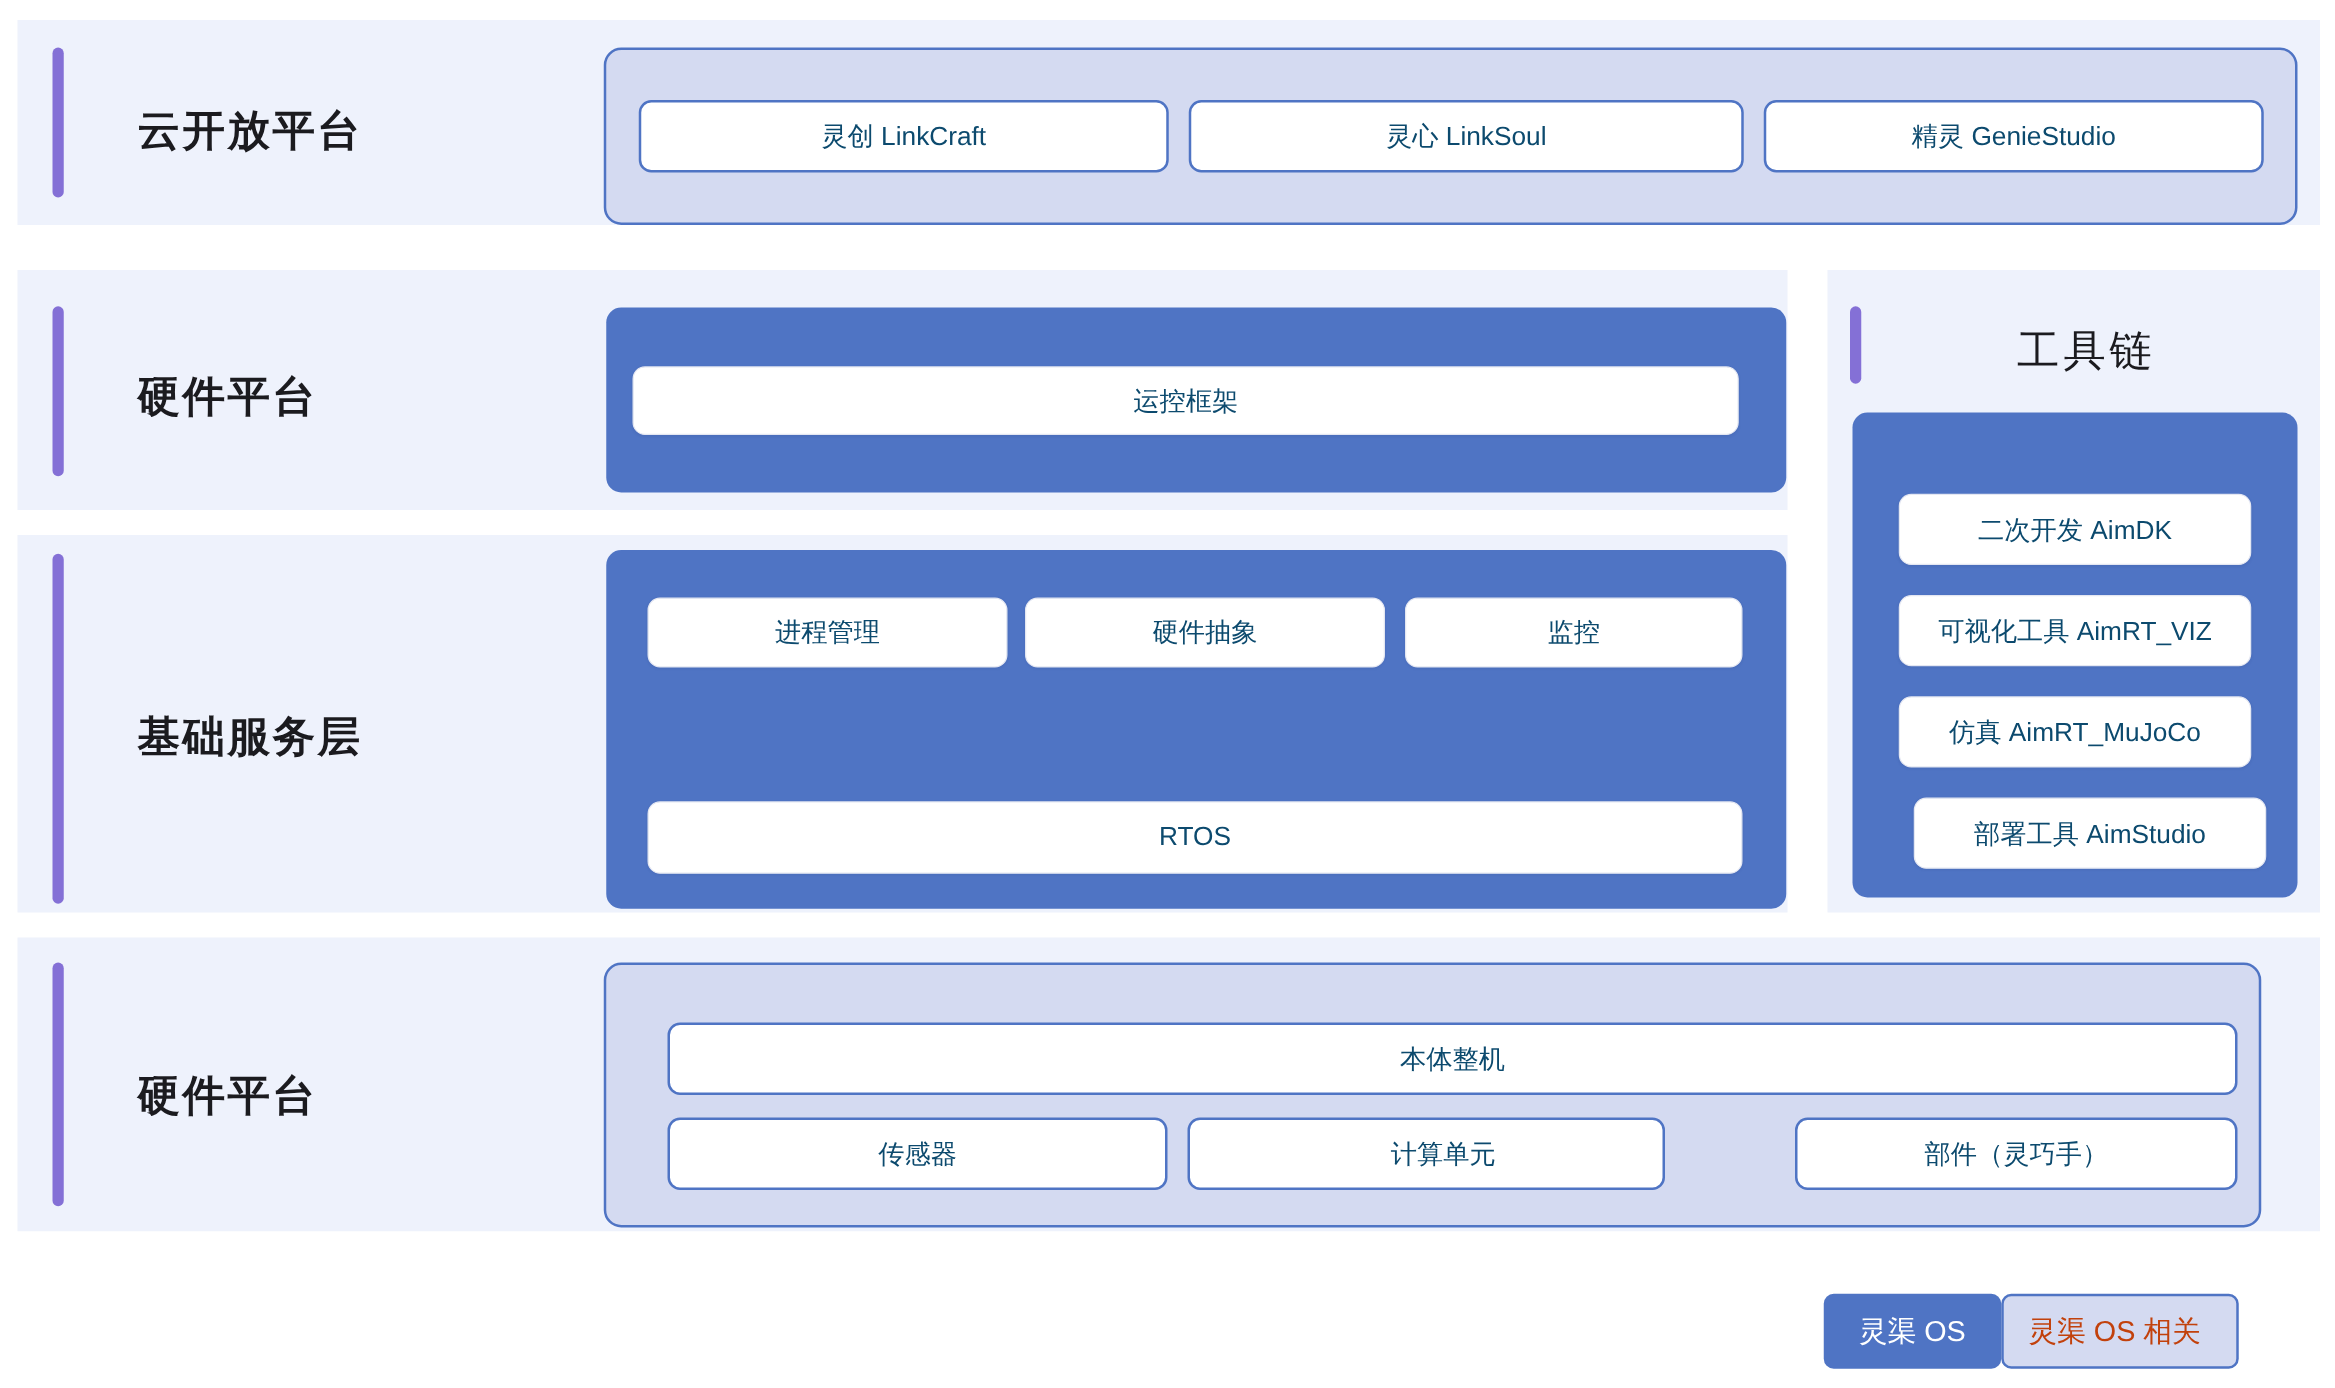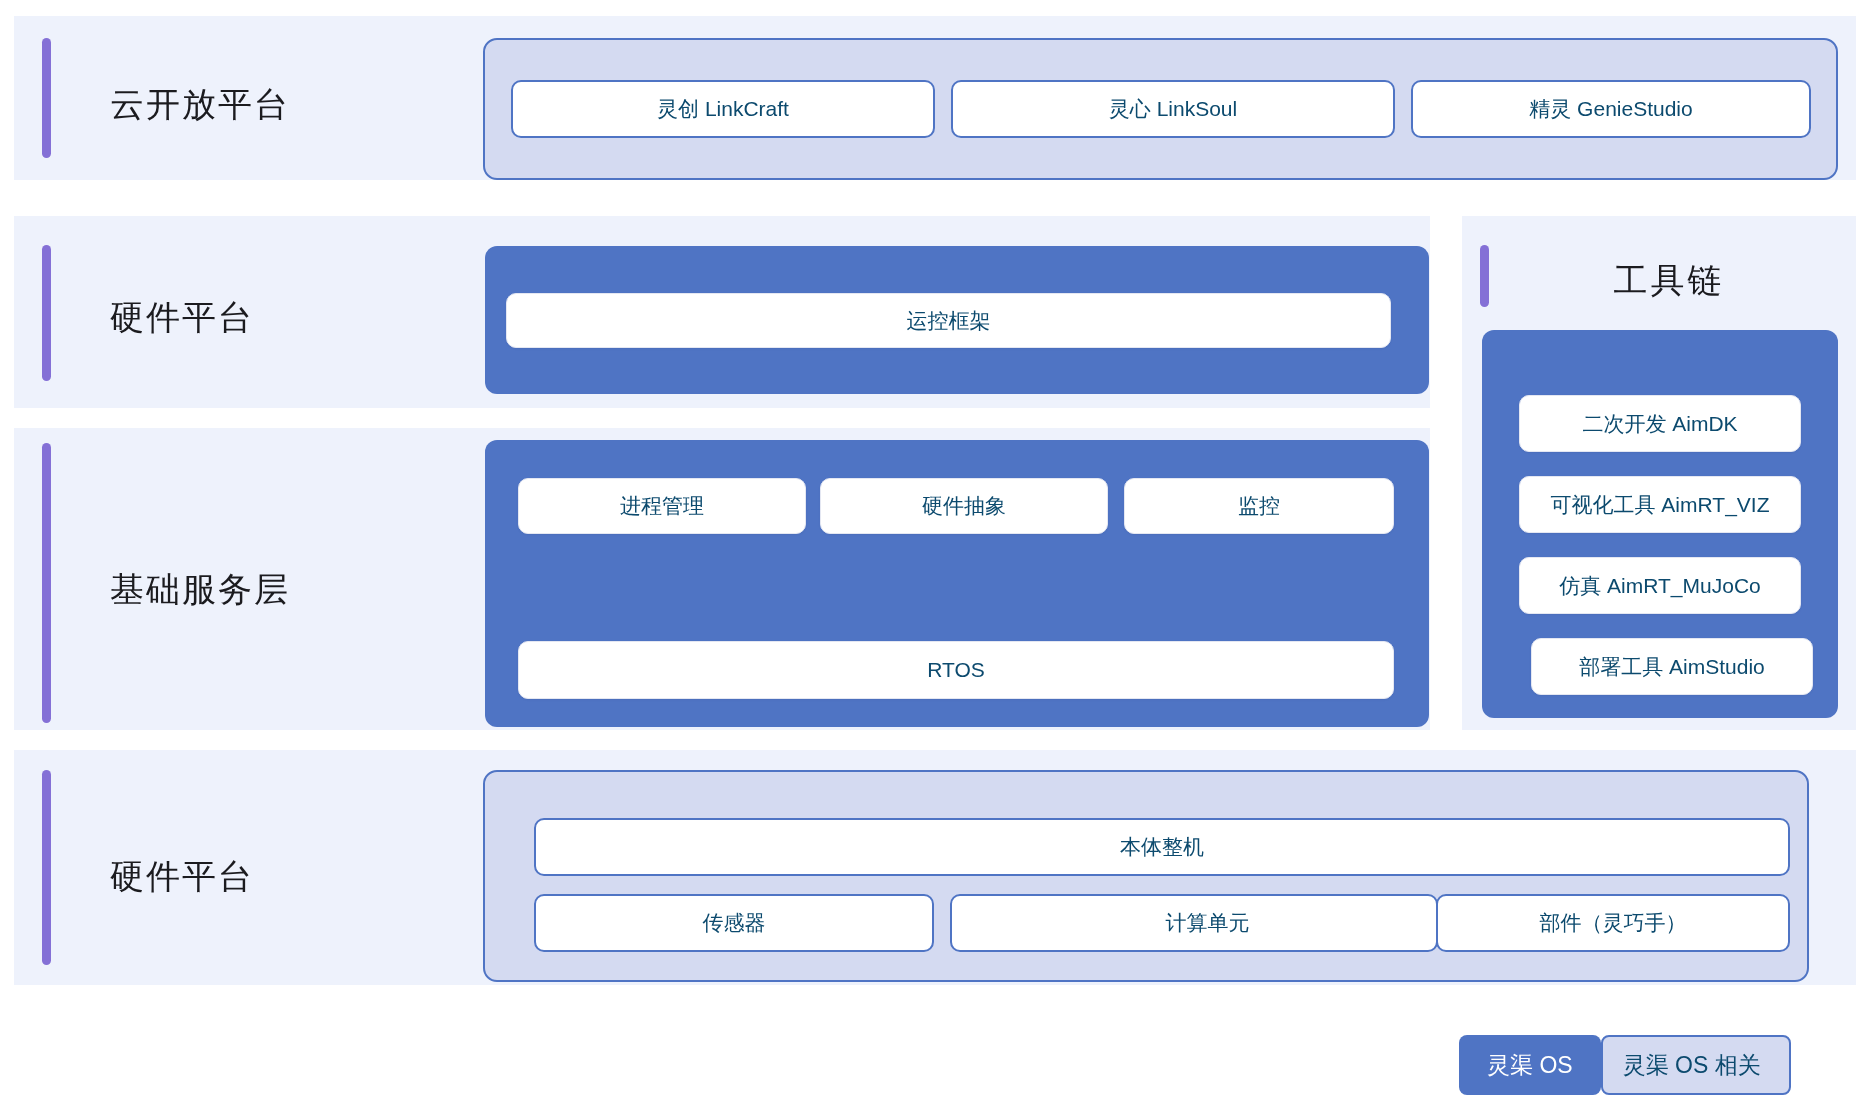--- a/index.html
+++ b/index.html
@@ -31,21 +31,21 @@
     position: absolute;
     width: 9px;
     border-radius: 5px;
     background: #8470d6;
   }
 
   
   .row-title {
     position: absolute;
     font-size: 34px;
-    font-weight: 400;
+    font-weight: 700;
     color: #1b1b1f;
     letter-spacing: 2px;
     white-space: nowrap;
   }
 
   
   .group-lavender {
     position: absolute;
     background: #d4daf1;
     border: 2.5px solid #4f74c4;
@@ -104,21 +104,21 @@
     padding: 0 28px;
     white-space: nowrap;
   }
   .legend-chip.solid {
     background: #4f74c4;
     color: #ffffff;
   }
   .legend-chip.ghost {
     background: #d4daf1;
     border: 2.5px solid #4f74c4;
-    color: #0c4a6e;
+    color: #c2410c;
     padding-left: 20px;
   }
 </style>
 </head>
 <body>
 
 <div id="diagram">
 
   <div class="band" style="left:14px; top:16px; width:1842px; height:164px;"></div>
 
@@ -179,21 +179,21 @@
   <div class="accent-bar" style="left:42px; top:770px; height:195px;"></div>
 
   <div class="row-title" style="left:110px; top:854px;">硬件平台</div>
 
   <div class="group-lavender" style="left:483px; top:770px; width:1326px; height:212px;">
   </div>
 
   <div class="chip outlined" style="left:534px; top:818px; width:1256px; height:58px;">本体整机</div>
 
   <div class="chip outlined" style="left:534px; top:894px; width:400px; height:58px;">传感器</div>
-  <div class="chip outlined" style="left:950px; top:894px; width:488px; height:58px;padding-left:27px;">计算单元</div>
+  <div class="chip outlined" style="left:950px; top:894px; width:382px; height:58px;padding-left:27px;">计算单元</div>
   <div class="chip outlined" style="left:1436px; top:894px; width:354px; height:58px;text-align:right;">部件（灵巧手）</div>
 
   <div class="legend" style="left:1459px; top:1035px;">
     <div class="legend-chip solid">灵渠 OS</div>
     <div class="legend-chip ghost">灵渠 OS 相关</div>
   </div>
 
 </div>
 
 </body></html>

